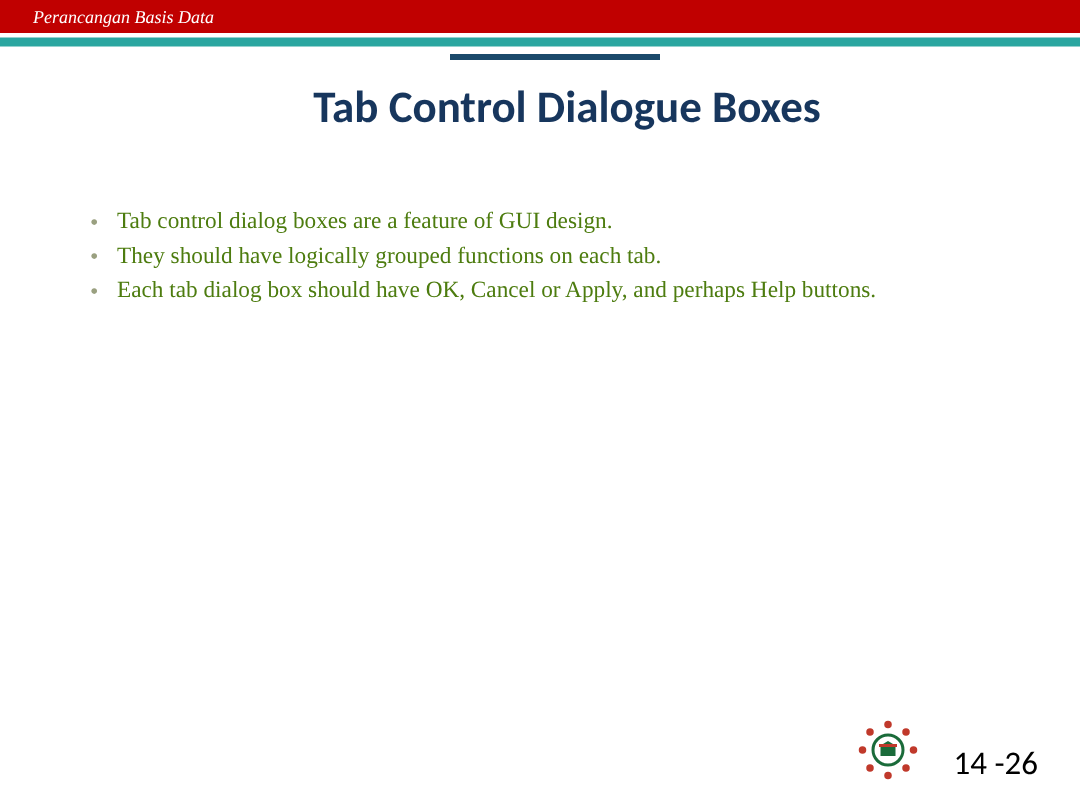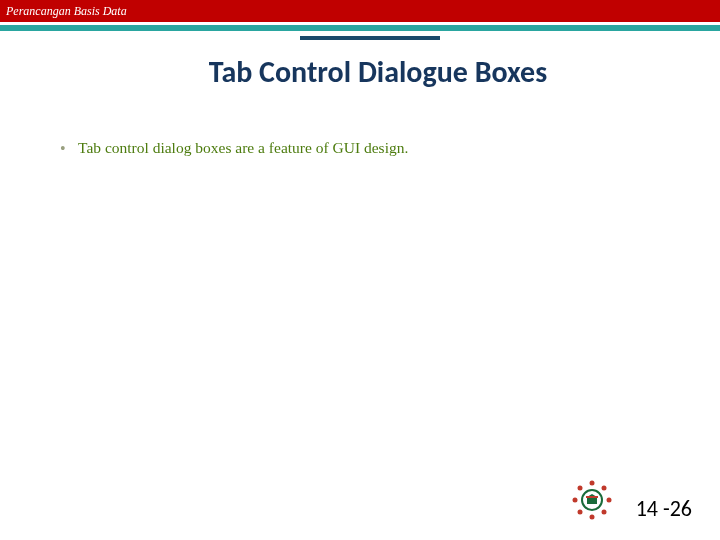--- a/index.html
+++ b/index.html
@@ -10,21 +10,21 @@
       font-family: Georgia, 'Times New Roman', serif;
       position: relative;
       overflow: hidden;
     }
     .red-bar {
       width: 100%;
       height: 22px;
       background: #c00000;
       display: flex;
       align-items: center;
-      padding-left: 6px;
+      padding-left: 22px;
     }
     .red-bar-text {
       color: #ffffff;
       font-style: italic;
       font-size: 12px;
       font-family: 'Monotype Corsiva', 'Segoe Script', cursive;
     }
     .teal-bar {
       width: 100%;
       height: 6px;
@@ -92,20 +92,22 @@
   <span class="red-bar-text">Perancangan Basis Data</span>
 </div>
 <div class="teal-bar"></div>
 <div class="accent-line"></div>
 
 <h1 class="slide-title">Tab Control Dialogue Boxes</h1>
 
 <div class="content">
   <ul class="bullet-list">
     <li>Tab control dialog boxes are a feature of GUI design.</li>
+    <li>They should have logically grouped functions on each tab.</li>
+    <li>Each tab dialog box should have OK, Cancel or Apply, and perhaps Help buttons.</li>
   </ul>
 </div>
 
 <div class="logo">
   <svg viewBox="0 0 52 52" width="52" height="52">
     <g transform="translate(26,26)">
       <g fill="#c0392b">
         <circle cx="0" cy="-17" r="2.5"></circle>
         <circle cx="12" cy="-12" r="2.5"></circle>
         <circle cx="17" cy="0" r="2.5"></circle>

